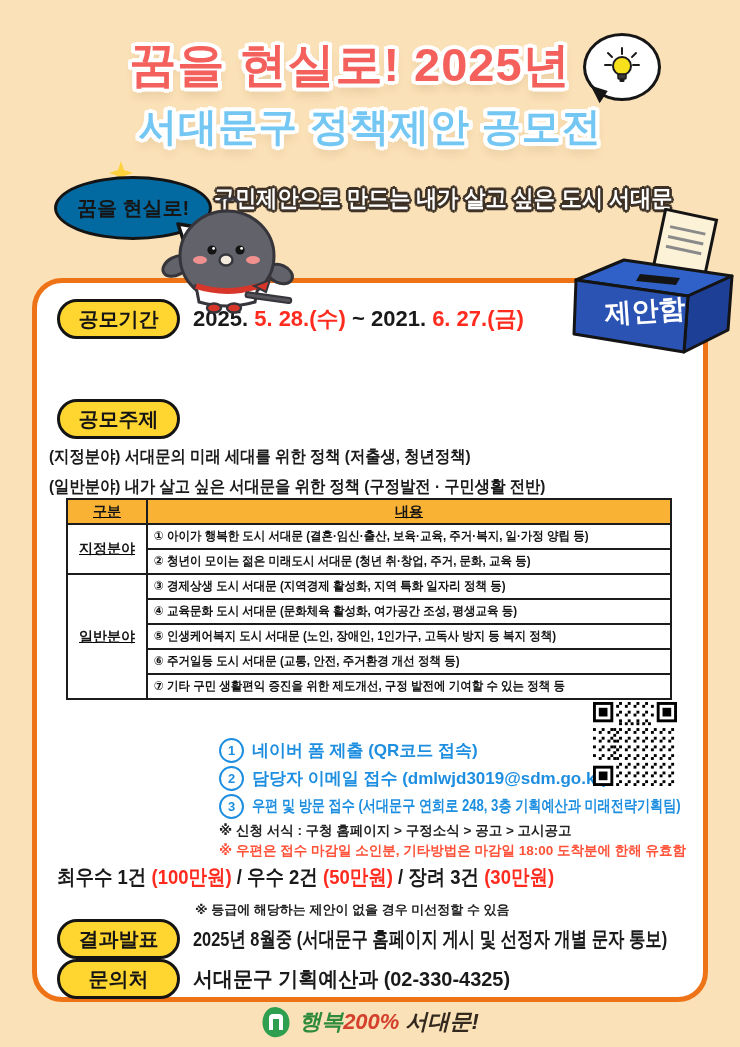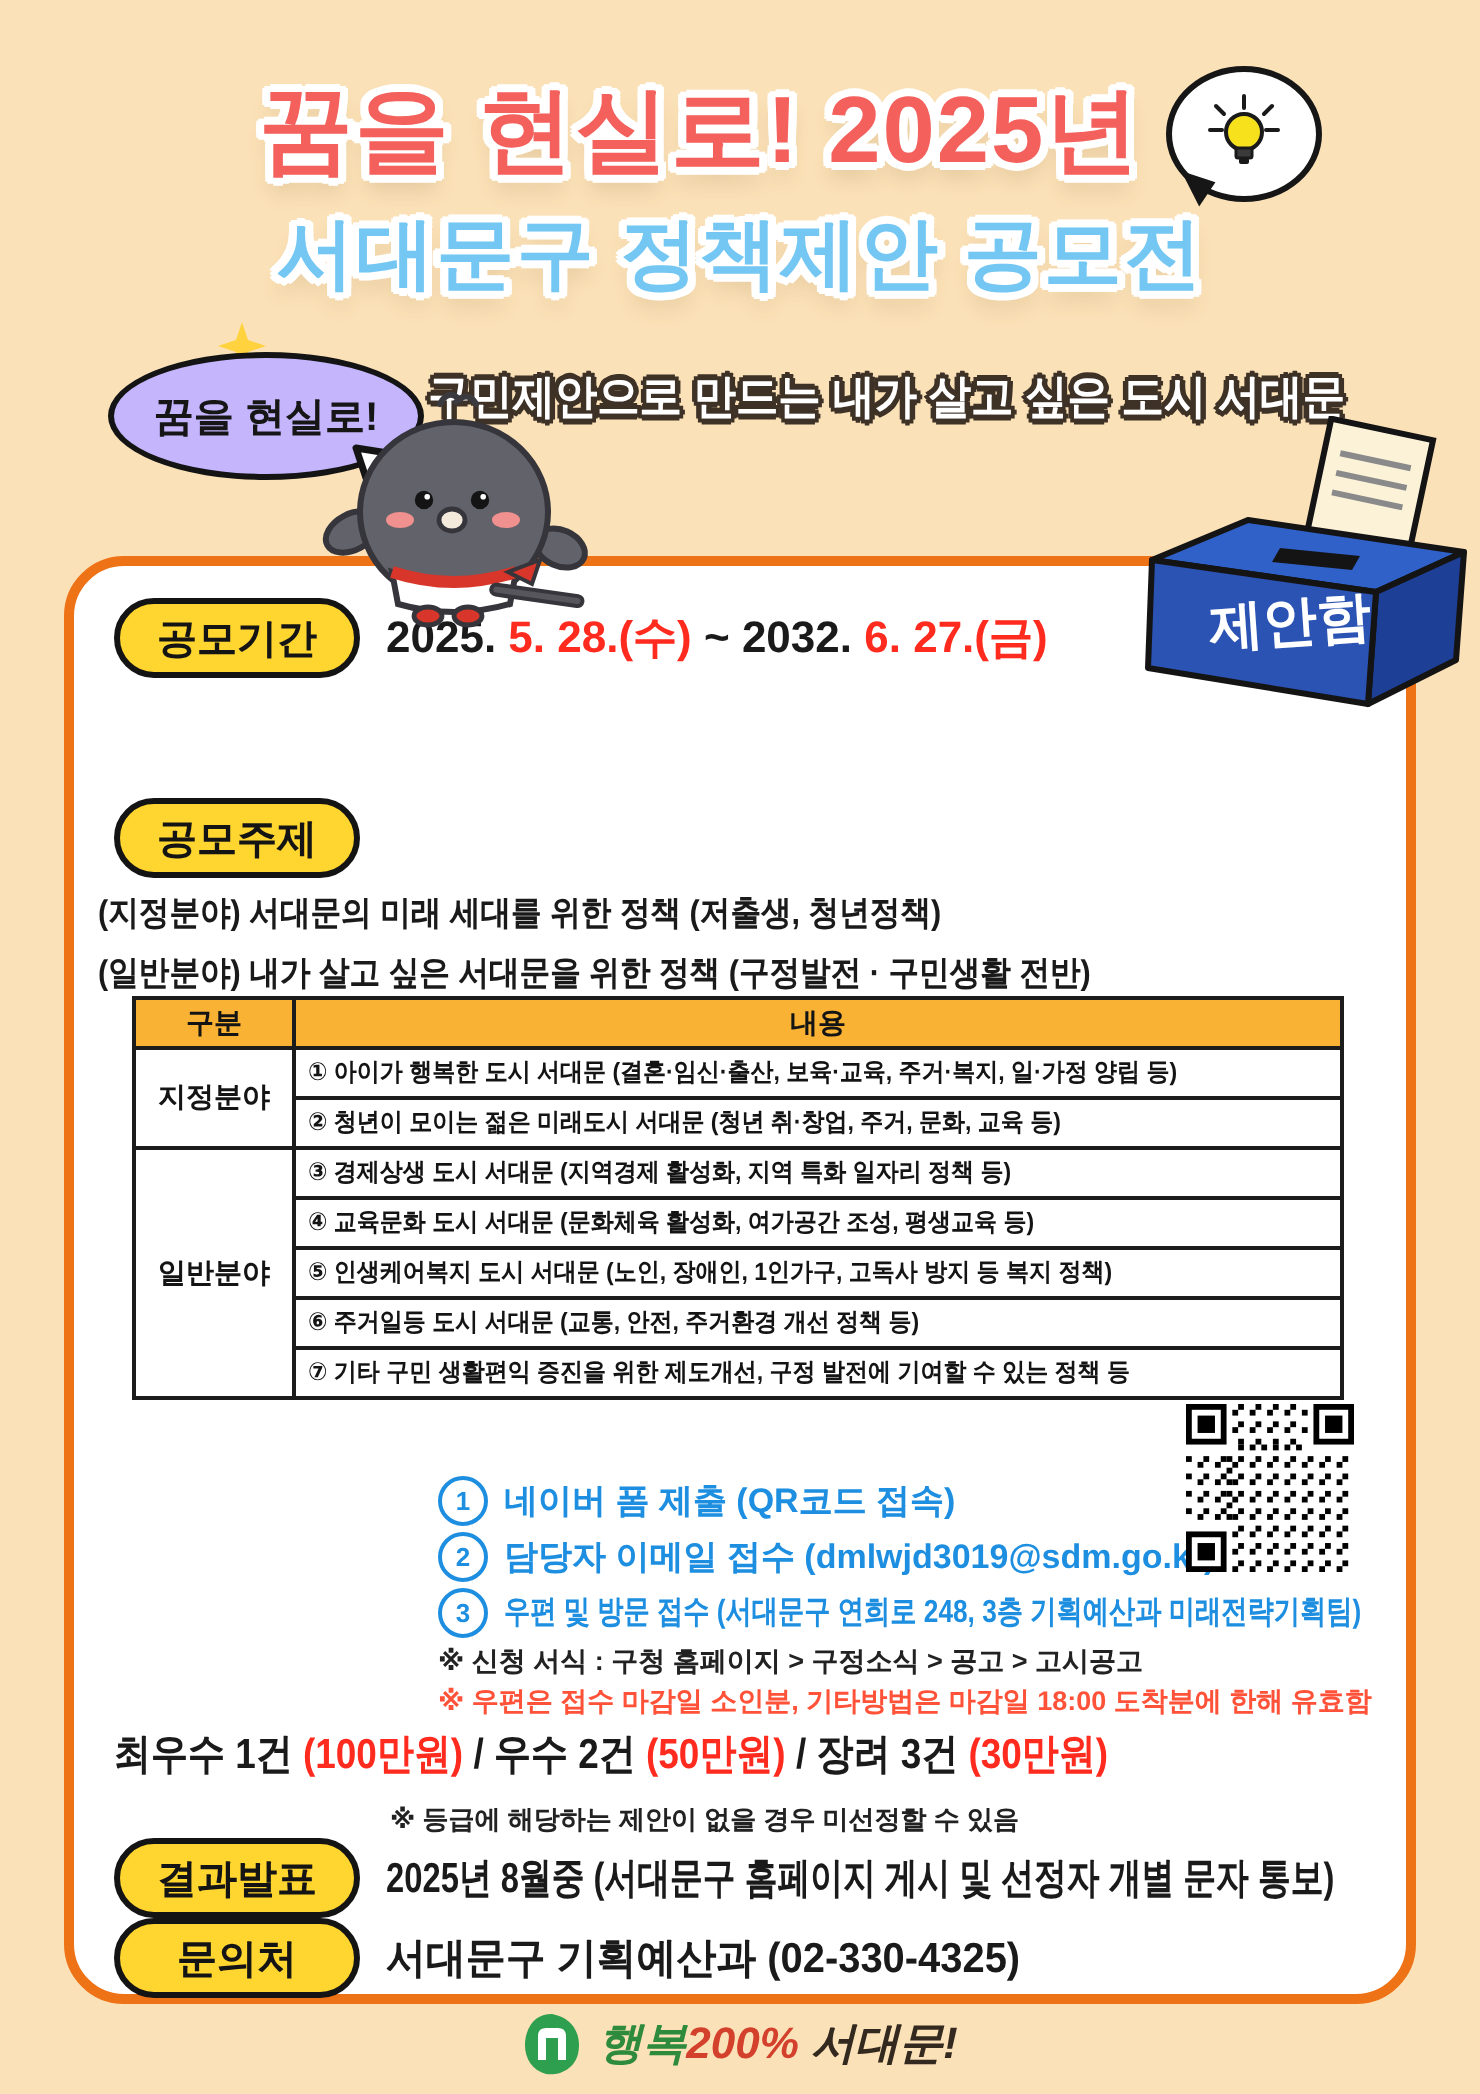--- a/index.html
+++ b/index.html
@@ -15,21 +15,21 @@
       -3px -3px 0 #fff,3px -3px 0 #fff,-3px 3px 0 #fff,3px 3px 0 #fff,
       -4px 2px 0 #fff,4px 2px 0 #fff,-4px -2px 0 #fff,4px -2px 0 #fff,0 7px 10px rgba(120,80,40,.22);}
   .od{text-shadow:-3px 0 0 #3E3227,3px 0 0 #3E3227,0 -3px 0 #3E3227,0 3px 0 #3E3227,
       -2px -2px 0 #3E3227,2px -2px 0 #3E3227,-2px 2px 0 #3E3227,2px 2px 0 #3E3227;}
 
   .bulb-bubble{position:absolute;left:583px;top:33px;width:72px;height:62px;background:#fff;
       border:3px solid #161616;border-radius:50%;display:flex;align-items:center;justify-content:center;z-index:2;}
   .bulb-tail{position:absolute;left:588px;top:88px;width:0;height:0;border-left:14px solid transparent;
       border-right:4px solid transparent;border-top:14px solid #161616;transform:rotate(18deg);z-index:2;}
 
-  .speech{position:absolute;left:54px;top:176px;width:152px;height:58px;background:#c4b5fd;
+  .speech{position:absolute;left:54px;top:176px;width:152px;height:58px;background:#0369a1;
       border:3.5px solid #141414;border-radius:50%;display:flex;align-items:center;justify-content:center;
       font-size:20px;font-weight:900;color:#161616;z-index:3;white-space:nowrap;text-align:center;}
   .speech-tail{position:absolute;left:176px;top:222px;z-index:3;}
   .tagline{position:absolute;left:214px;top:183px;font-size:23px;font-weight:900;color:#fff;
       z-index:2;white-space:nowrap;transform:scaleX(.92);transform-origin:0 0;}
 
   .mascot{position:absolute;left:158px;top:194px;z-index:4;}
   .ballot{position:absolute;left:572px;top:208px;z-index:4;}
   .ballot-label{position:absolute;left:590px;top:293px;width:110px;text-align:center;color:#fff;
       font-size:27px;font-weight:900;transform:rotate(-4deg);z-index:5;white-space:nowrap;}
@@ -43,21 +43,21 @@
   .rowtext{font-size:22px;font-weight:900;color:#1a1a1a;white-space:nowrap;}
   .red{color:#FF2B1F;}
   .cx95{transform:scaleX(.95);transform-origin:0 50%;}
   .cx88{transform:scaleX(.88);transform-origin:0 50%;}
   .cx82{transform:scaleX(.82);transform-origin:0 50%;}
   .cx78{transform:scaleX(.78);transform-origin:0 50%;}
 
   .themeline{position:absolute;left:12px;font-size:17px;font-weight:900;color:#1a1a1a;white-space:nowrap;
       transform:scaleX(.9);transform-origin:0 50%;}
 
-  table.theme{position:absolute;left:29px;top:215px;width:606px;border-collapse:collapse;table-layout:fixed;}
+  table.theme{position:absolute;left:29px;top:215px;width:606px;border-collapse:collapse;table-layout:fixed;text-decoration:underline;}
   table.theme th,table.theme td{border:2px solid #1c1c1c;padding:0 6px;height:23px;overflow:hidden;}
   table.theme th{background:#F9B233;font-size:14px;font-weight:900;color:#141414;text-align:center;}
   td.grp{width:66px;text-align:center;font-size:14px;font-weight:900;color:#141414;}
   td.item{font-size:12.5px;font-weight:bold;color:#141414;}
   td.item .cl{display:inline-block;white-space:nowrap;transform:scaleX(.92);transform-origin:0 50%;}
 
   .headline{font-size:21px;font-weight:900;color:#141414;white-space:nowrap;}
   .method{position:absolute;left:182px;display:flex;align-items:center;gap:8px;color:#1E8FE0;
       font-size:17px;font-weight:900;white-space:nowrap;}
   .cnum{flex:0 0 auto;width:21px;height:21px;border:2.5px solid #1E8FE0;border-radius:50%;
@@ -110,21 +110,21 @@
     <polygon points="2,2 40,8 10,26" fill="#fff" stroke="#141414" stroke-width="3.5" stroke-linejoin="round"></polygon>
     <path d="M30 26 Q40 28 45 24" stroke="#FFD23E" stroke-width="3" fill="none" stroke-linecap="round"></path>
     <path d="M28 32 Q36 34 41 31" stroke="#FFD23E" stroke-width="3" fill="none" stroke-linecap="round"></path>
   </svg>
   <div class="tagline od">구민제안으로 만드는 내가 살고 싶은 도시 서대문</div>
 
   <div class="card">
 
     <div class="row" style="top:16px">
       <div class="pill">공모기간</div>
-      <div class="rowtext"><span>2025. </span><span class="red">5. 28.(수)</span><span> ~ 2032. </span><span class="red">6. 27.(금)</span></div>
+      <div class="rowtext"><span>2025. </span><span class="red">5. 28.(수)</span><span> ~ 2021. </span><span class="red">6. 27.(금)</span></div>
     </div>
 
 
     <div class="row" style="top:116px">
       <div class="pill">공모주제</div>
     </div>
 
     <div class="themeline" style="top:162px">(지정분야) 서대문의 미래 세대를 위한 정책 (저출생, 청년정책)</div>
     <div class="themeline" style="top:192px">(일반분야) 내가 살고 싶은 서대문을 위한 정책 (구정발전 · 구민생활 전반)</div>
 

